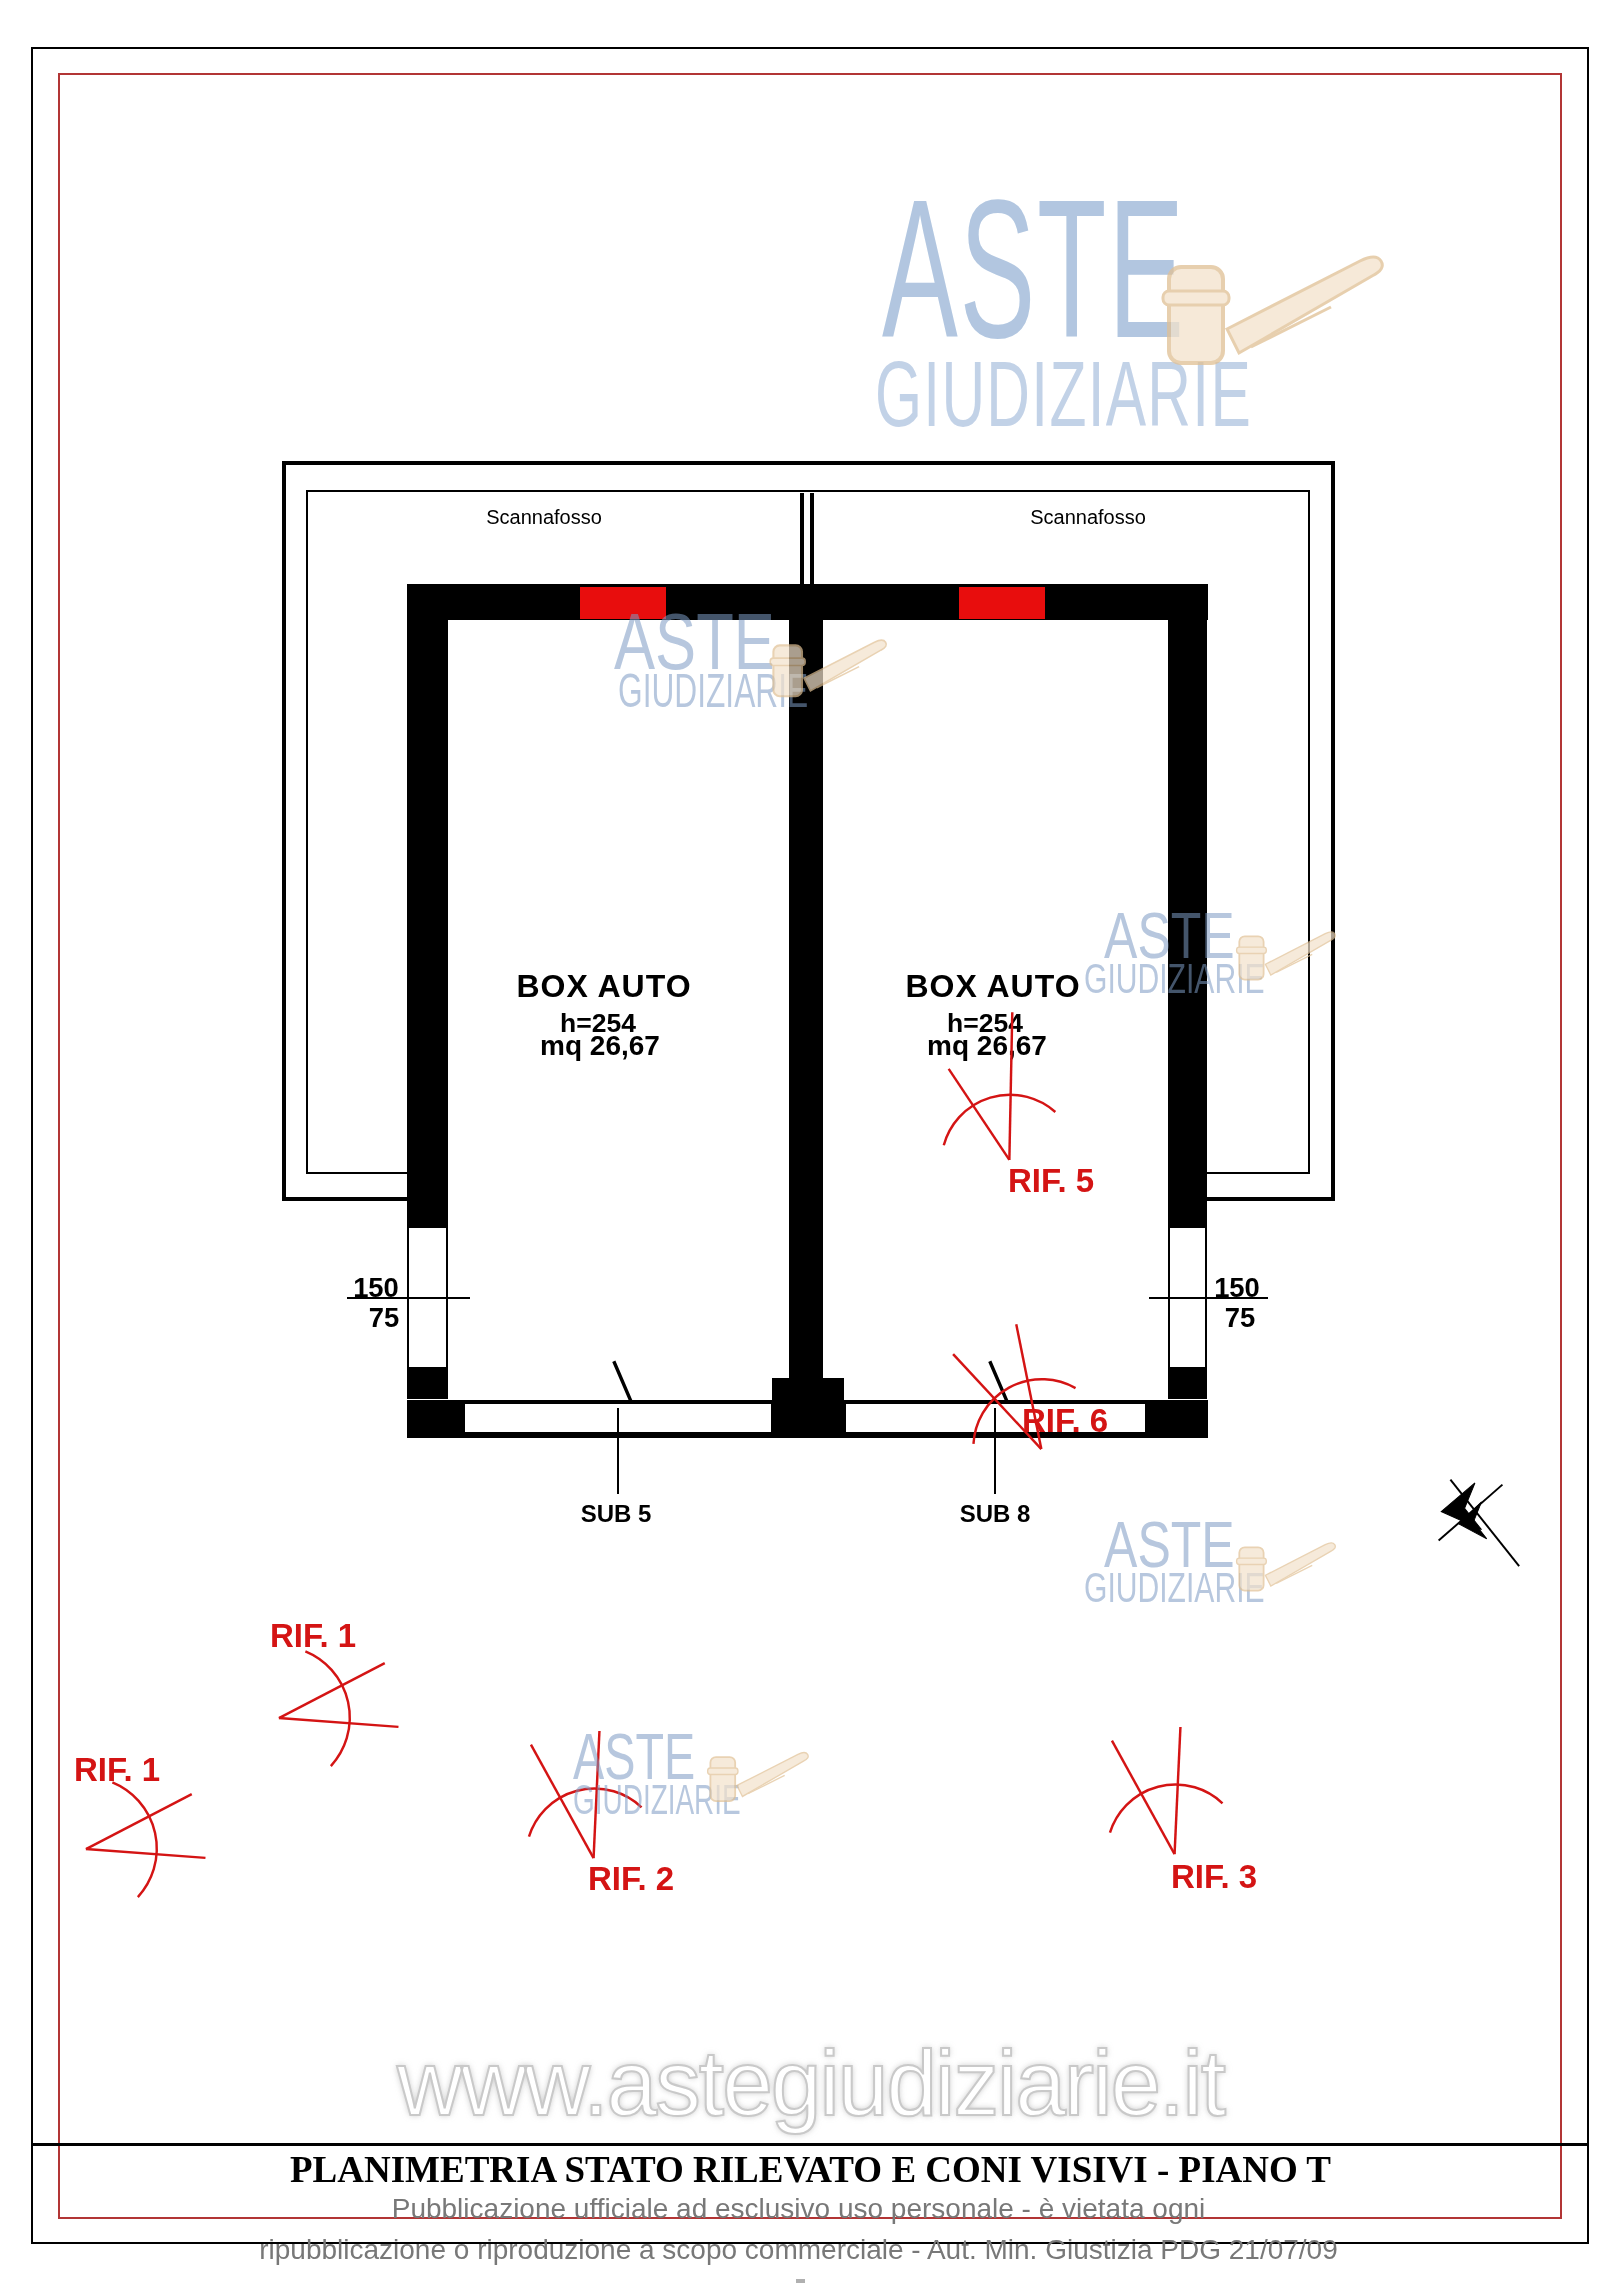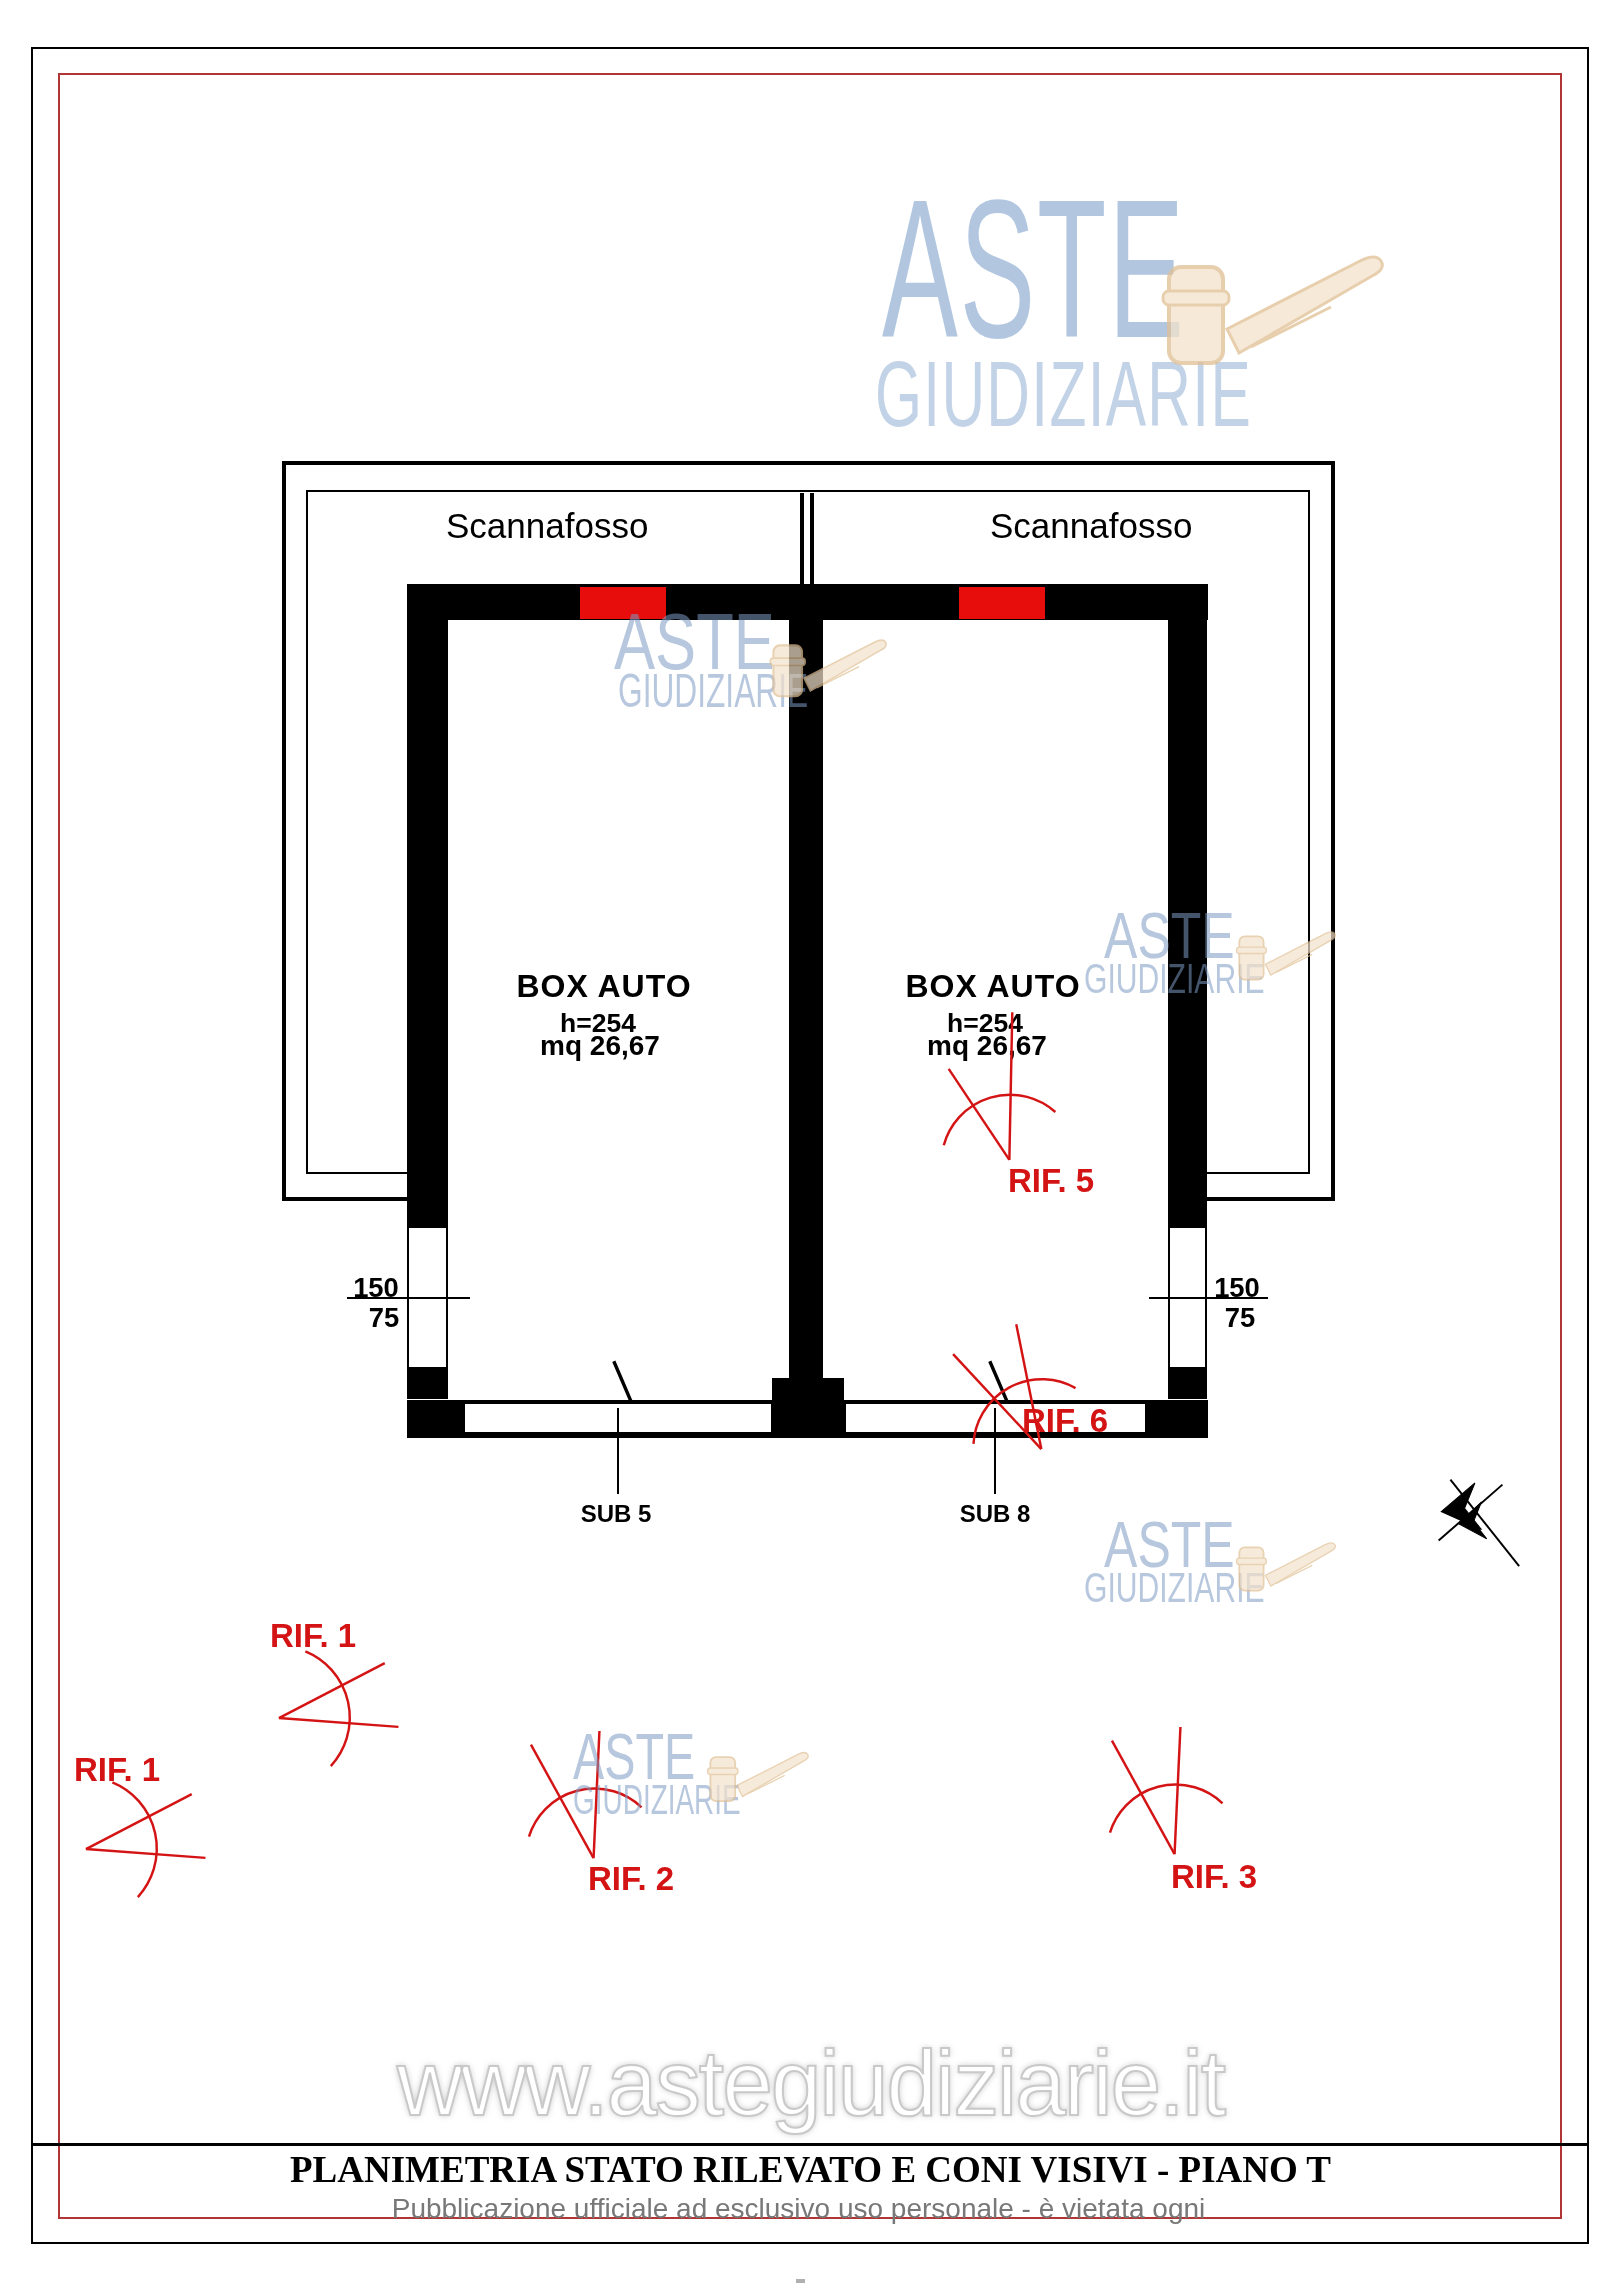--- a/index.html
+++ b/index.html
@@ -10,21 +10,21 @@
   .black{background:#000;}
   .white{background:#fff;}
   
   .black-frame{left:31px;top:47px;width:1558px;height:2197px;border:2.9px solid #000;box-sizing:border-box;}
   .red-frame{left:58px;top:73px;width:1504px;height:2146px;border:2px solid var(--frame-red);box-sizing:border-box;}
   
   .rect-outer{left:282px;top:461px;width:1053px;height:740px;border:4.9px solid #000;box-sizing:border-box;}
   .rect-inner{left:306px;top:490px;width:1004px;height:684px;border:2.9px solid #000;box-sizing:border-box;}
   .divider{top:493px;width:3.9px;height:93px;background:#000;}
   
-  .t-scanna{top:506px;width:196px;font-size:35px;}
+  .t-scanna{top:506px;width:196px;font-size:20px;}
   .t-boxauto{font-size:32px;font-weight:700;letter-spacing:1px;}
   .t-dim{font-size:27.4px;font-weight:600;}
   .t-sub{top:1500px;width:196px;font-size:24px;font-weight:700;}
   .t-rif{font-size:33px;font-weight:700;color:var(--rif-red);white-space:nowrap;}
   .leader{width:2px;background:#000;}
   .dimline{height:2px;background:#000;}
   .window{background:#fff;border:2px solid #000;box-sizing:border-box;}
   .door{background:#fff;border:2px solid #000;box-sizing:border-box;}
   .vent{background:var(--vent-red);}
   
@@ -199,16 +199,17 @@
   <div class="abs wm-t" style="left:573px;top:1731px;font-size:65px;transform:scaleX(.72);">ASTE</div>
   <div class="abs wm-t" style="left:573px;top:1782px;font-size:43px;transform:scaleX(.65);">GIUDIZIARIE</div>
   <svg class="abs" style="left:704px;top:1735px;opacity:.7;" width="110" height="78" viewBox="0 0 240 150">
       <use href="#gavel"></use>
     </svg>
 
   <div class="abs footer-sep"></div>
   <div class="abs big-wm">www.astegiudiziarie.it</div>
   <div class="abs ctr f-title">PLANIMETRIA STATO RILEVATO E CONI VISIVI - PIANO T</div>
   <div class="abs ctr f-gray" style="top:2193px;">Pubblicazione ufficiale ad esclusivo uso personale - è vietata ogni</div>
+  <div class="abs ctr f-gray" style="top:2234px;">ripubblicazione o riproduzione a scopo commerciale - Aut. Min. Giustizia PDG 21/07/09</div>
   <div class="abs" style="left:796px;top:2279px;width:8.8px;height:3.9px;background:#b0b0b0;"></div>
 
 </div>
 
 
 </body></html>

